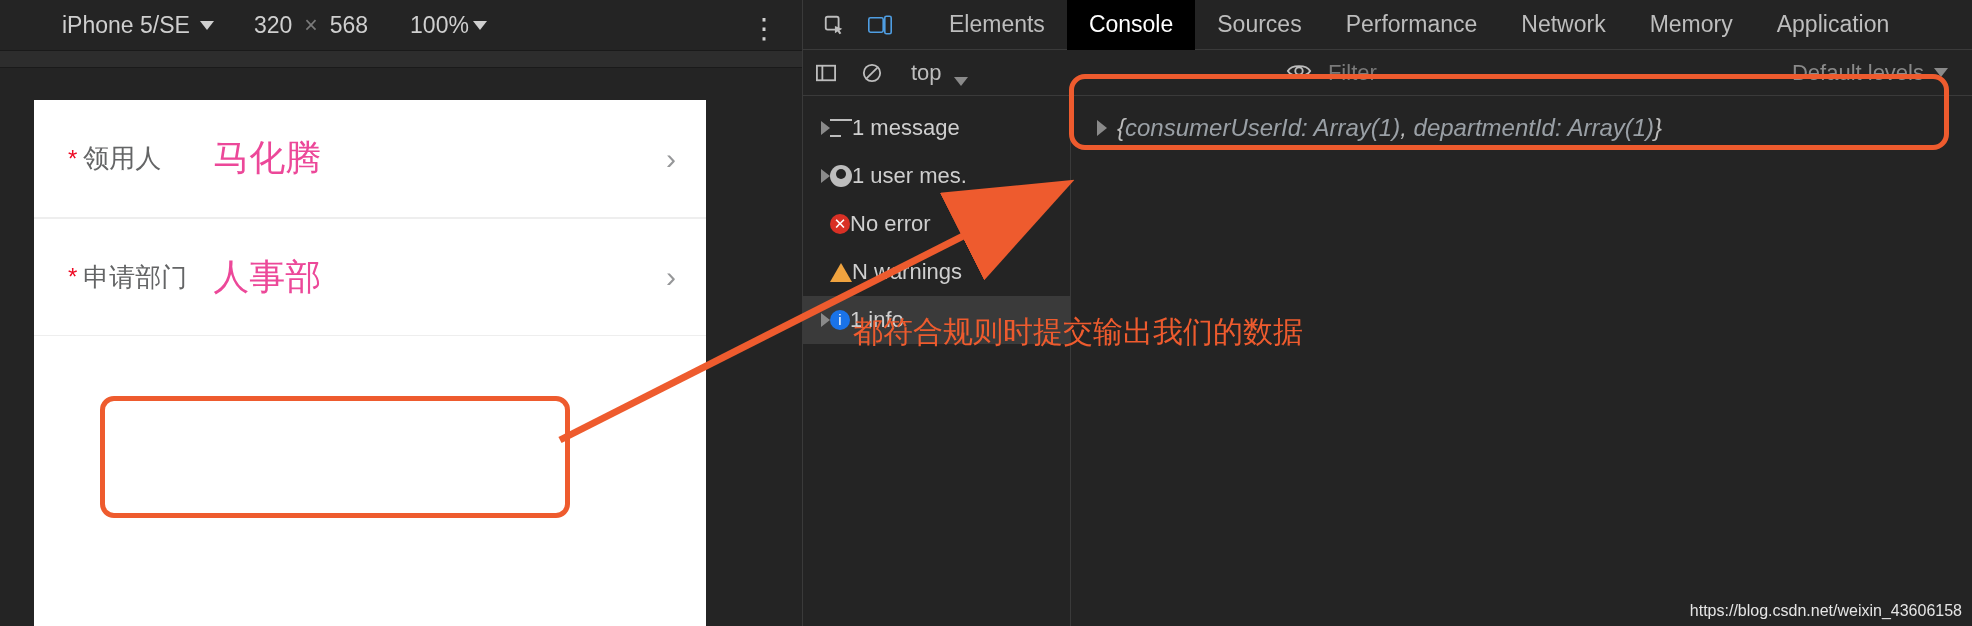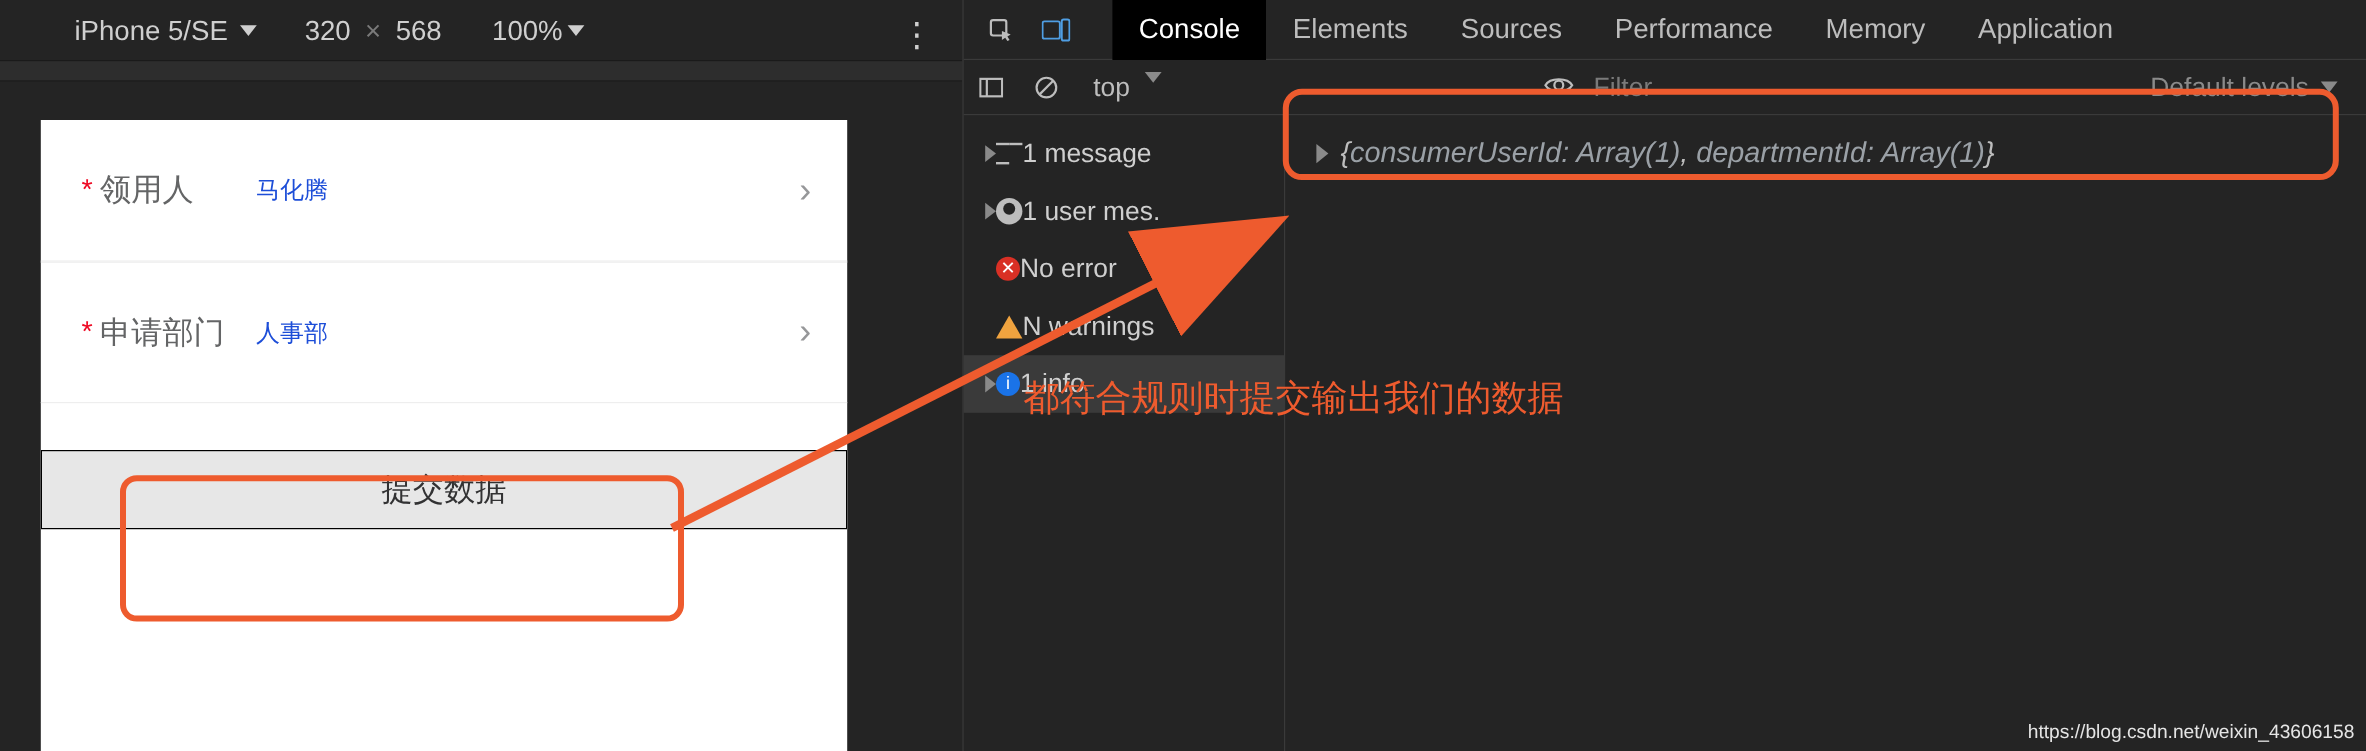--- a/index.html
+++ b/index.html
@@ -16,37 +16,37 @@
   .emu-kebab { position: absolute; right: 22px; top: 12px; color: #cfcfcf; font-size: 28px; letter-spacing: 2px; cursor: pointer; }
   .tri-down { display:inline-block; width:0; height:0; border-left:7px solid transparent; border-right:7px solid transparent; border-top:9px solid #cfcfcf; margin-left:4px; }
 
   .emu-ruler { position: absolute; left: 0; top: 50px; right: 0; height: 18px; background: #2d2d2d; border-top: 1px solid #1a1a1a; border-bottom: 1px solid #1a1a1a; }
 
   .device-viewport { position: absolute; left: 34px; top: 100px; width: 672px; height: 526px; background: #ffffff; }
 
   .form-row { position: relative; height: 118px; border-bottom: 1px solid #eee; display: flex; align-items: center; padding: 0 30px 0 34px; }
   .req-star { color: #ee0a24; font-size: 24px; margin-right: 6px; }
   .form-label { color: #646566; font-size: 26px; width: 130px; }
-  .form-value { color: #1d4ed8; font-size: 20px; flex: 1; }
+  .form-value { color: #ec4899; font-size: 36px; flex: 1; }
   .chev { color: #969799; font-size: 30px; font-weight: 300; }
 
   .submit-wrap { position: absolute; left: 0; top: 268px; width: 100%; height: 80px; display:flex; align-items:center; }
   .submit-btn { width: 100%; height: 66px; background: #e7e7e7; border: 1px solid #000; color: #323233; font-size: 26px; display:flex; align-items:center; justify-content:center; cursor:pointer; }
 
   .hl-box1 { position:absolute; border: 5px solid #ee5b2e; border-radius: 14px; pointer-events:none; }
 
   
   .dt-pane { position: absolute; left: 802px; top: 0; right: 0; height: 626px; background: #242424; color: #bdbdbd; border-left: 1px solid #3a3a3a; }
   .dt-tabs { height: 50px; display:flex; align-items:center; border-bottom: 1px solid #3a3a3a; }
   .dt-iconbtn { width: 46px; height: 46px; display:flex; align-items:center; justify-content:center; color:#bdbdbd; cursor:pointer; }
   .dt-tab { padding: 0 22px; height: 50px; display:flex; align-items:center; font-size: 23px; color:#bdbdbd; cursor:pointer; }
   .dt-tab.active { background:#000; color:#fff; }
 
   .dt-subbar { height: 46px; display:flex; align-items:center; border-bottom: 1px solid #3a3a3a; font-size: 22px; }
-  .dt-ctx { display:flex; align-items:flex-start; gap:8px; margin-left: 16px; cursor:pointer; }
+  .dt-ctx { display:flex; align-items:flex-end; gap:8px; margin-left: 16px; cursor:pointer; }
   .dt-eye { margin-left: auto; margin-right: 16px; color:#bdbdbd; }
   .dt-filter { flex: 0 0 440px; color:#7a7a7a; margin-right: 24px; }
   .dt-levels { display:flex; align-items:center; gap:6px; margin-right: 24px; cursor:pointer; color:#8a8a8a; }
 
   .dt-body { position:absolute; left:0; top:96px; right:0; bottom:0; display:flex; }
   .dt-sidebar { width: 268px; border-right:1px solid #3a3a3a; padding-top: 8px; }
   .sb-row { display:flex; align-items:center; height: 48px; padding-left: 18px; font-size: 22px; color:#cfcfcf; cursor:pointer; }
   .sb-row.sel { background:#3a3a3a; }
   .sb-caret { width:0;height:0;border-top:7px solid transparent;border-bottom:7px solid transparent;border-left:9px solid #8a8a8a; }
   .sb-caret.hidden { visibility:hidden; }
@@ -104,25 +104,20 @@
       <span class="form-label">领用人</span>
       <span class="form-value">马化腾</span>
       <span class="chev">›</span>
     </div>
     <div class="form-row" style="border-top:1px solid #eee;">
       <span class="req-star">*</span>
       <span class="form-label">申请部门</span>
       <span class="form-value">人事部</span>
       <span class="chev">›</span>
     </div>
-    <div class="submit-wrap">
-      <div class="submit-btn">
-        <span>提交数据</span>
-      </div>
-    </div>
   </div>
 
   <div class="hl-box1" style="left:100px; top:396px; width:470px; height:122px;"></div>
 </div>
 
 <div class="dt-pane">
 
   <div class="dt-tabs">
     <div class="dt-iconbtn" style="margin-left:8px;">
       <svg width="22" height="22" viewBox="0 0 24 24" fill="none" stroke="#bdbdbd" stroke-width="2">
@@ -130,31 +125,34 @@
           <path d="M13 13l8 3-3 2 2 3-2 1-2-3-3 2z" fill="#bdbdbd" stroke="none"></path>
         </svg>
     </div>
     <div class="dt-iconbtn" style="color:#4f9ee3;">
       <svg width="24" height="20" viewBox="0 0 30 24" fill="none" stroke="#4f9ee3" stroke-width="2">
           <rect x="1" y="3" width="18" height="18" rx="2"></rect>
           <rect x="21" y="1" width="8" height="22" rx="2"></rect>
         </svg>
     </div>
     <div style="width:24px;"></div>
+    <div class="dt-tab">
+        <span>Elements</span>
+      </div>
     <div class="dt-tab active">
         <span>Console</span>
       </div>
     <div class="dt-tab">
-        <span>Elements</span>
-      </div>
-    <div class="dt-tab">
         <span>Sources</span>
       </div>
     <div class="dt-tab">
         <span>Performance</span>
+      </div>
+    <div class="dt-tab">
+        <span>Network</span>
       </div>
     <div class="dt-tab">
         <span>Memory</span>
       </div>
     <div class="dt-tab">
         <span>Application</span>
       </div>
   </div>
 
   <div class="dt-subbar">

